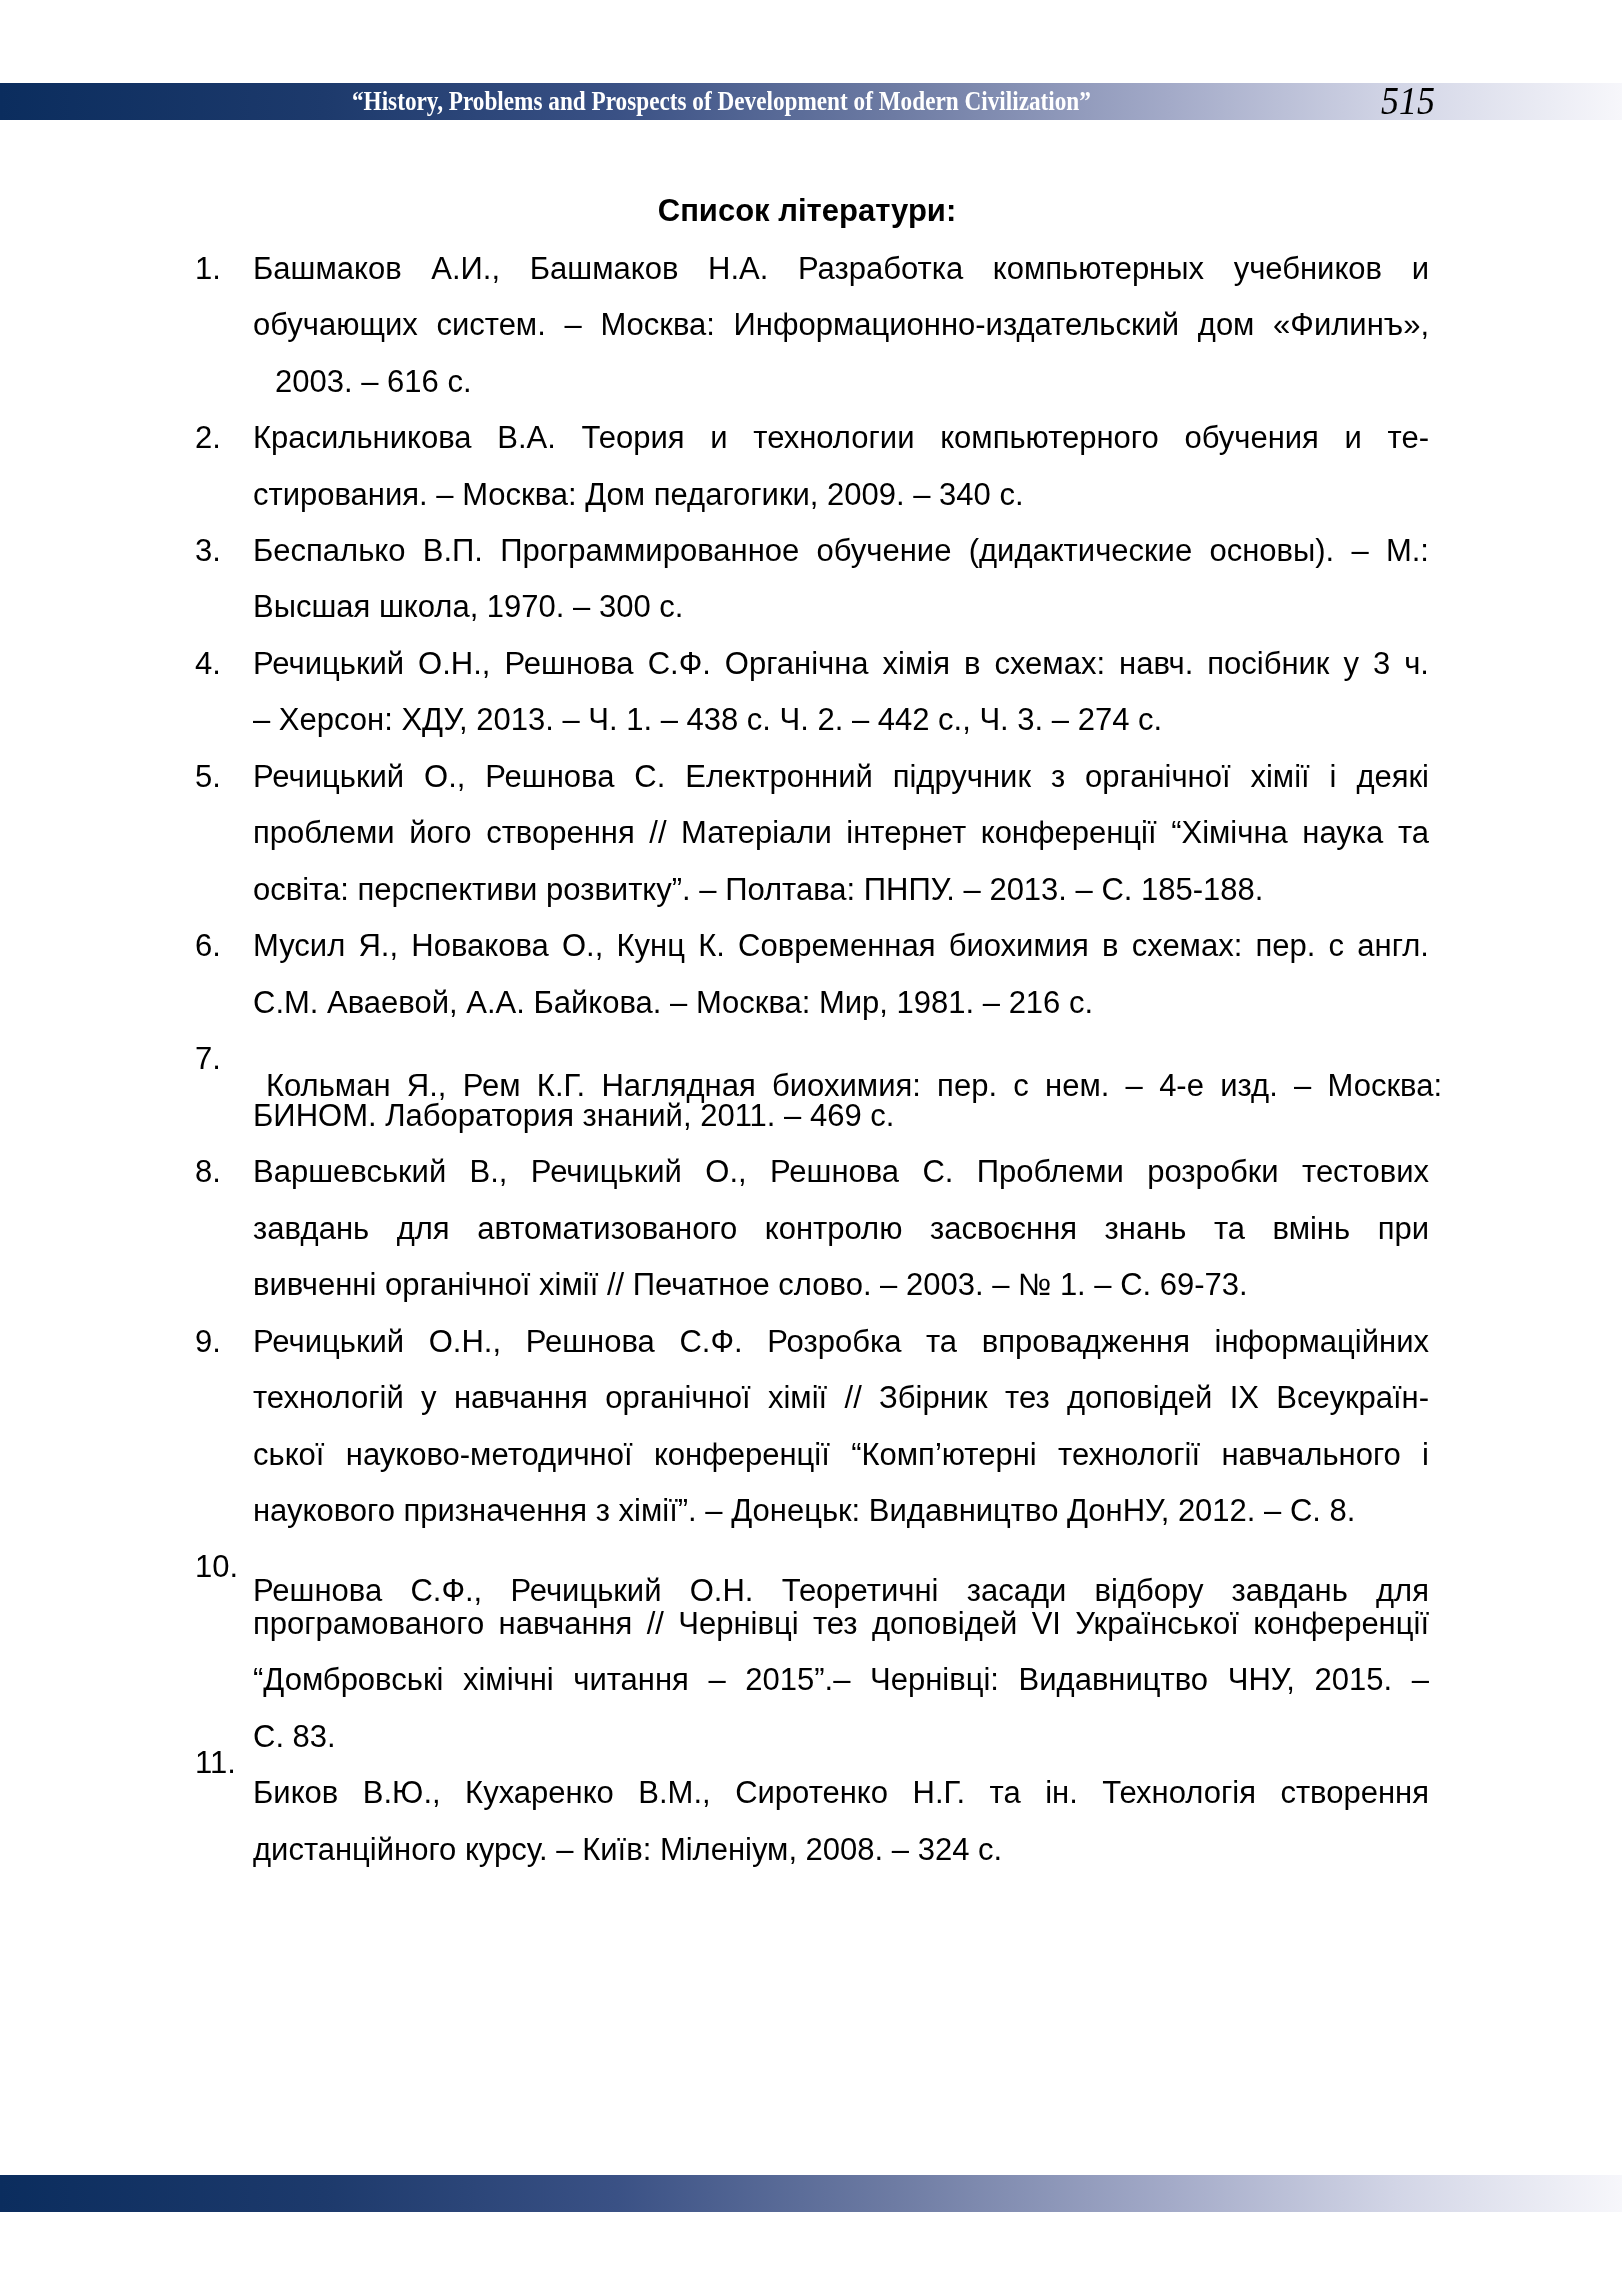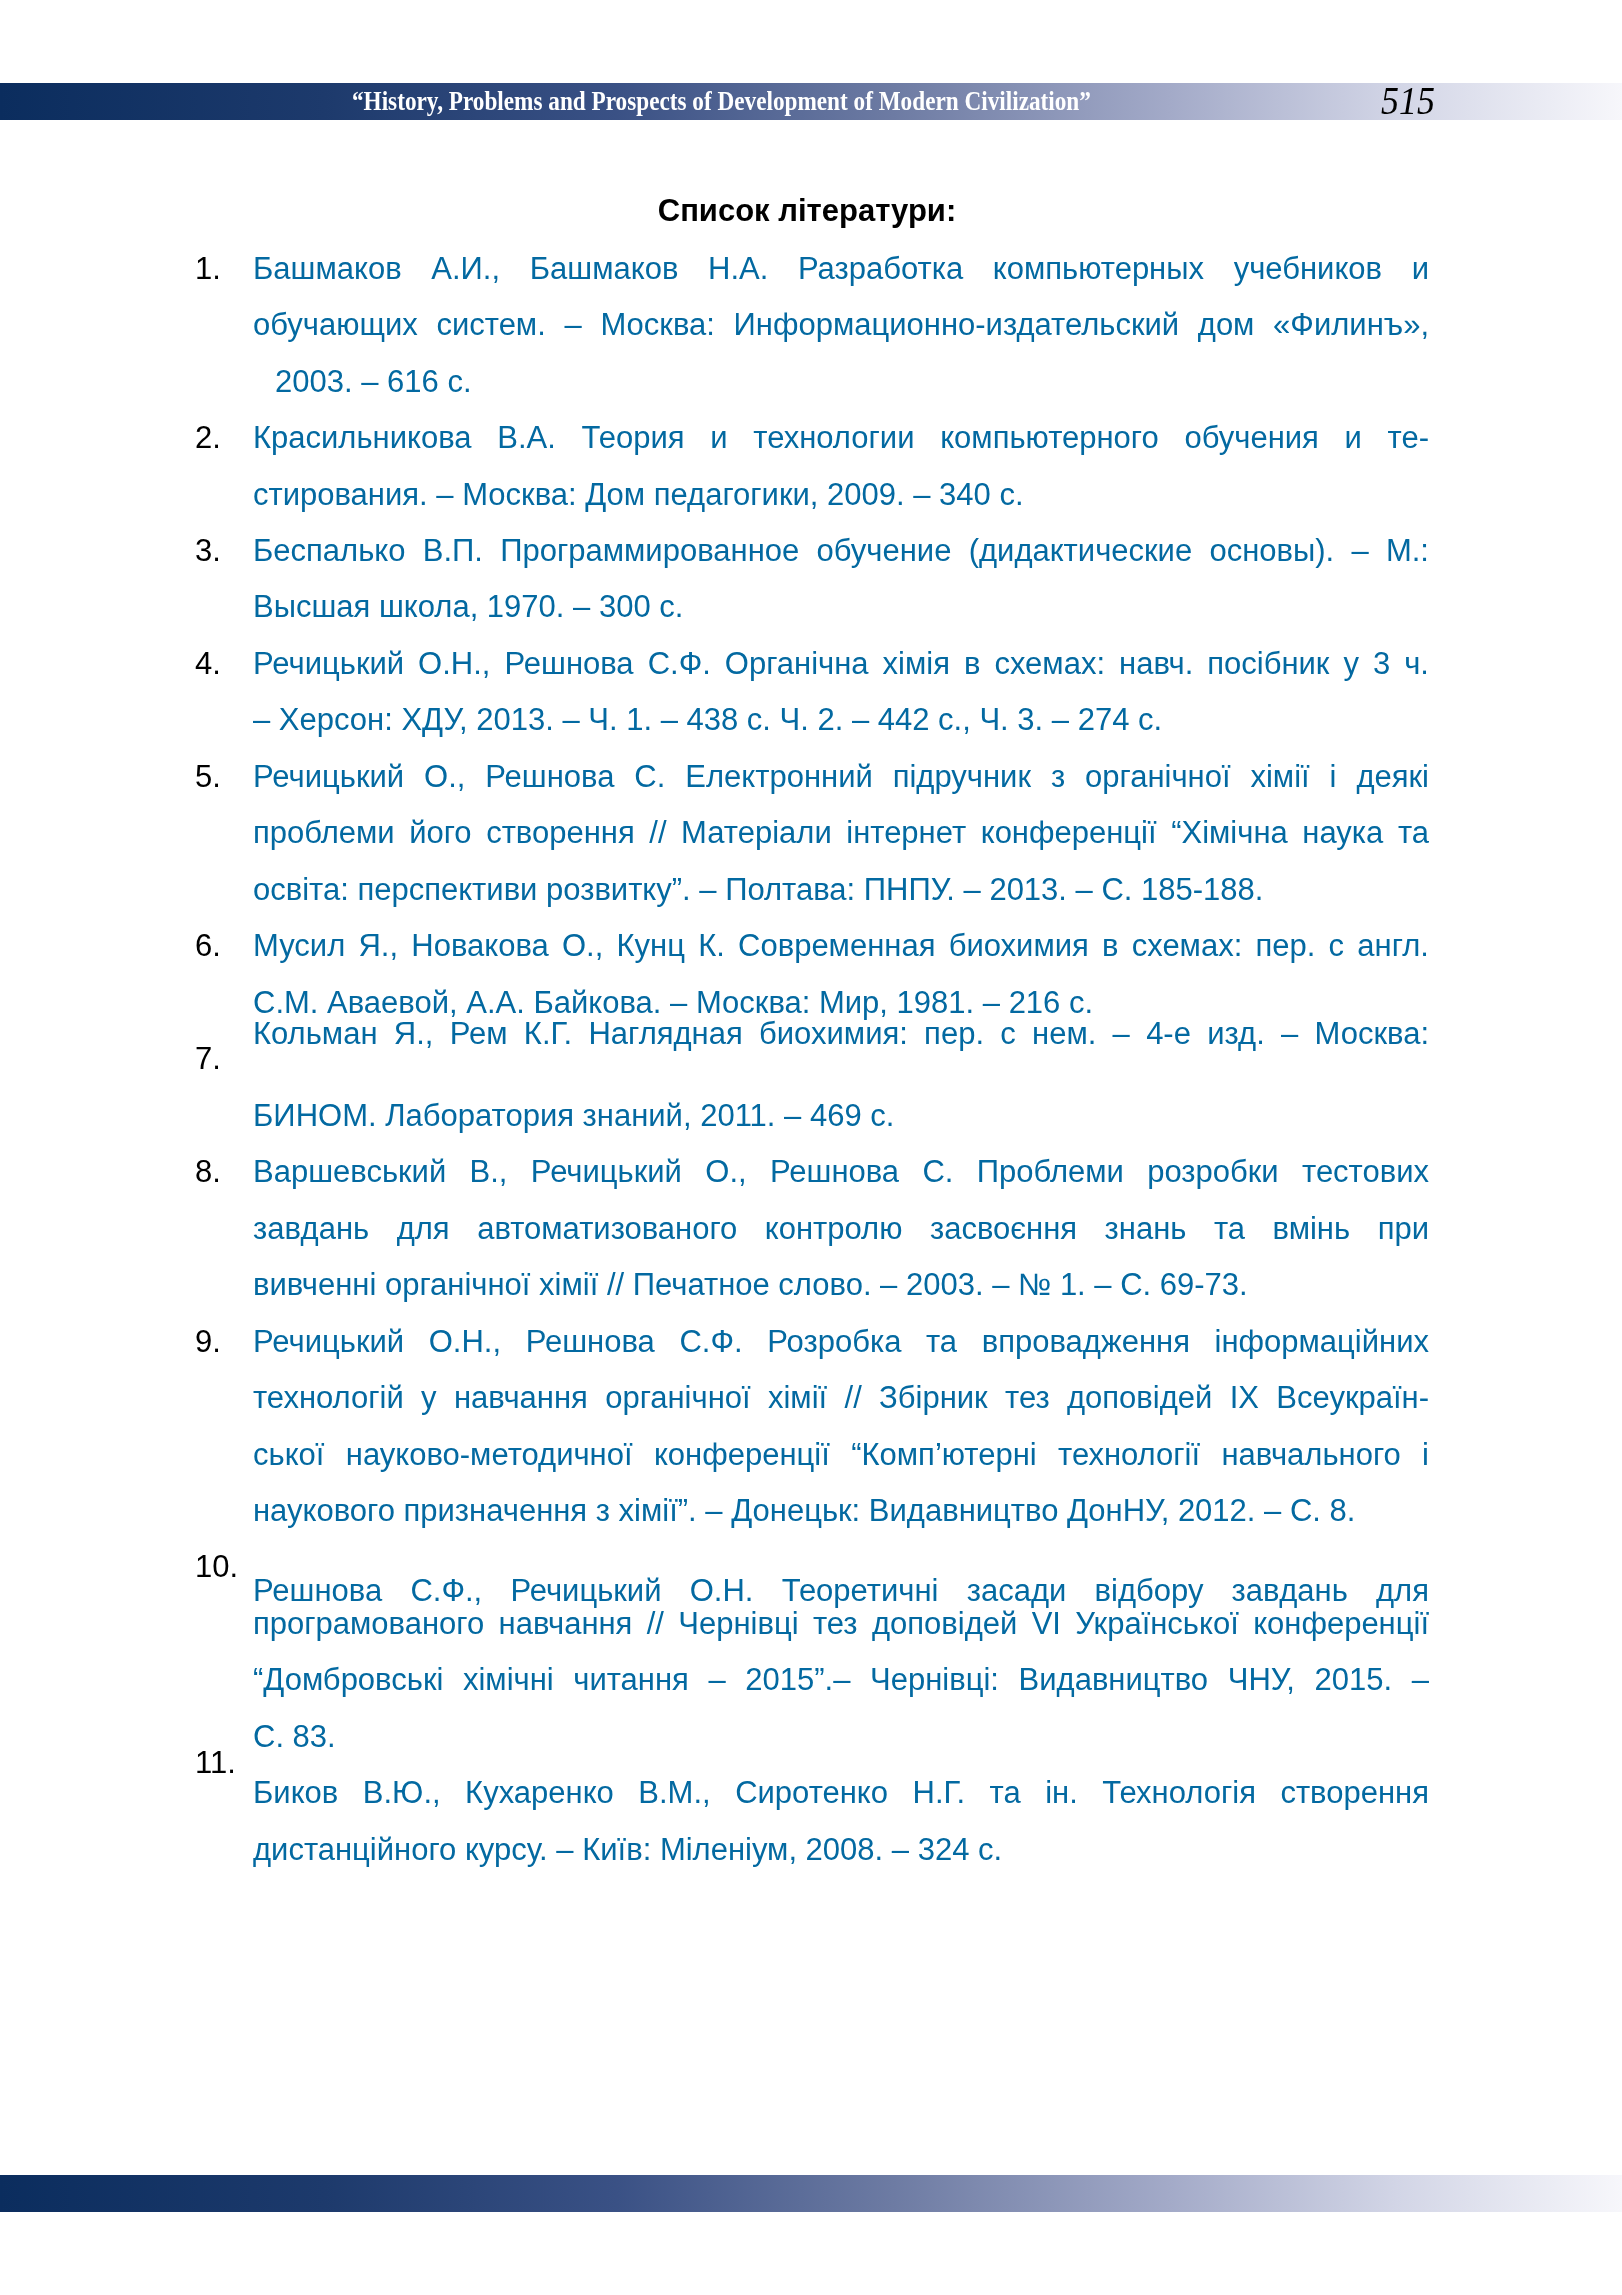--- a/index.html
+++ b/index.html
@@ -30,21 +30,21 @@
   .doc-heading {
     position: absolute; left: 0; width: 1614px; top: 192px;
     text-align: center;
     font-family: "Liberation Sans", sans-serif; font-weight: bold;
     font-size: 31px; line-height: 37px; color: #000000;
   }
   .refs { position: absolute; left: 0; top: 0; width: 1623px; }
   .line {
     position: absolute; left: 253px; width: 1176px; height: 39px;
     font-family: "Liberation Sans", sans-serif; font-size: 31px; line-height: 39px;
-    color: #0369a1; white-space: nowrap;
+    color: #000000; white-space: nowrap;
   }
   .line.justify { text-align: justify; text-align-last: justify; white-space: normal; overflow: hidden; }
   .num {
     position: absolute; left: 195px; width: 59px; height: 39px;
     font-family: "Liberation Sans", sans-serif; font-size: 31px; line-height: 39px; color: #000000;
   }
 </style>
 </head>
 <body>
 
@@ -84,21 +84,21 @@
       <div class="line justify" style="top: 813px;">проблеми його створення // Матеріали інтернет конференції “Хімічна наука та</div>
       <div class="line" style="top: 870px;">освіта: перспективи розвитку”. – Полтава: ПНПУ. – 2013. – С. 185-188.</div>
     </div>
     <div>
       <div class="num" style="top: 926px;">6.</div>
       <div class="line justify" style="top: 926px;">Мусил Я., Новакова О., Кунц К. Современная биохимия в схемах: пер. с англ.</div>
       <div class="line" style="top: 983px;">С.М. Аваевой, А.А. Байкова. – Москва: Мир, 1981. – 216 с.</div>
     </div>
     <div>
       <div class="num" style="top: 1039px;">7.</div>
-      <div class="line justify" style="top: 1014px;">Кольман Я., Рем К.Г. Наглядная биохимия: пер. с нем. –  4-е изд. – Москва:</div>
+      <div class="line justify" style="top: 1066px; margin-left: 13px;">Кольман Я., Рем К.Г. Наглядная биохимия: пер. с нем. –  4-е изд. – Москва:</div>
       <div class="line" style="top: 1096px;">БИНОМ. Лаборатория знаний, 2011. – 469 с.</div>
     </div>
     <div>
       <div class="num" style="top: 1152px;">8.</div>
       <div class="line justify" style="top: 1152px;">Варшевський В., Речицький О., Решнова С. Проблеми розробки тестових</div>
       <div class="line justify" style="top: 1209px;">завдань для автоматизованого контролю засвоєння знань та вмінь при</div>
       <div class="line" style="top: 1265px;">вивченні органічної хімії // Печатное слово. – 2003. – № 1. – С. 69-73.</div>
     </div>
     <div>
       <div class="num" style="top: 1322px;">9.</div>

